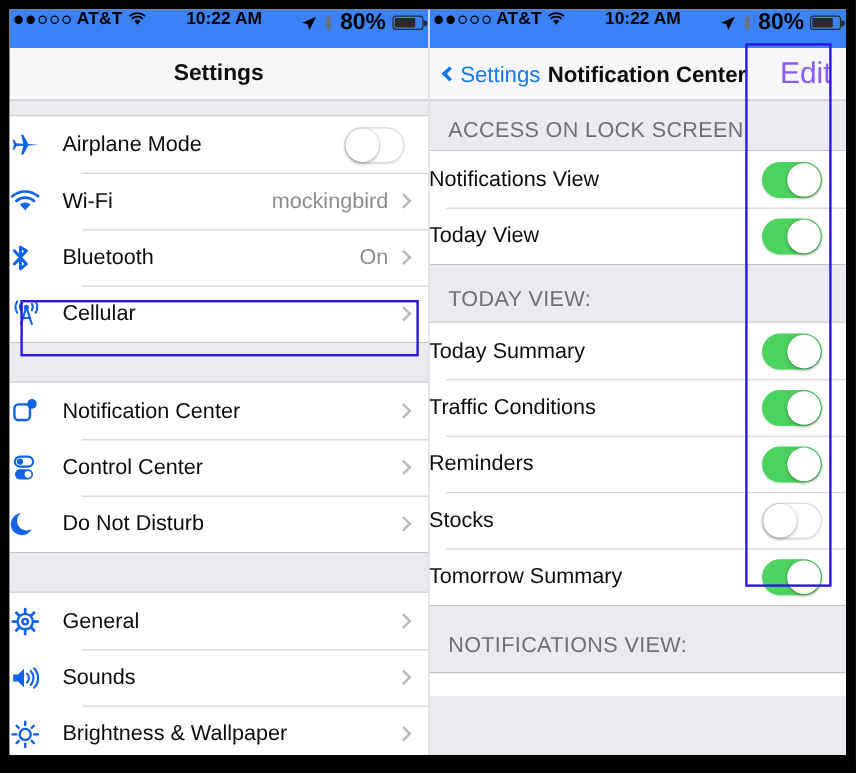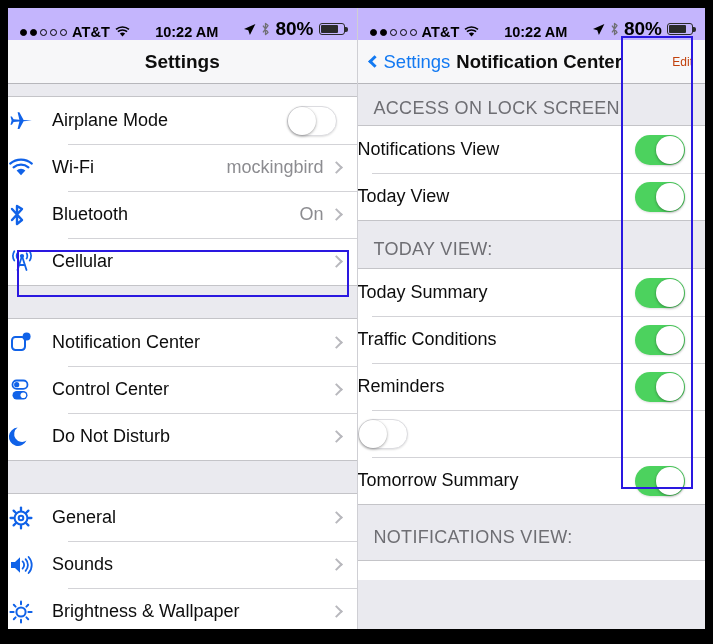--- a/index.html
+++ b/index.html
@@ -26,25 +26,25 @@
     width: 348.5px; height: 621px;
     background: #fff;
     position: relative;
     overflow: hidden;
   }
   .pane.right { border-left: 1px solid #cfcfd4; }
 
   
   .statusbar {
     height: 32px;
-    display: flex; align-items: flex-end;
-    padding: 0 12px;
+    display: flex; align-items: flex-start;
+    padding: 0 4px;
     font-size: 15px; font-weight: bold;
     color: #000;
-    background: #c4b5fd;
+    background: #3b82f6;
   }
   .sb-left { display: flex; align-items: center; gap: 5px; flex: 0 0 auto; }
   .dots { display: flex; gap: 3px; align-items: center; }
   .dot { width: 7px; height: 7px; border-radius: 50%; border: 1.2px solid #000; }
   .dot.on { background: #000; }
   .carrier { font-size: 14.5px; font-weight: bold; letter-spacing: .1px; }
   .sb-center { flex: 1 1 auto; text-align: center; font-size: 14.5px; font-weight: bold; }
   .sb-right { display: flex; align-items: center; gap: 5px; flex: 0 0 auto; }
   .pct { font-size: 19px; font-weight: bold; }
   .batt {
@@ -75,21 +75,21 @@
   .chev-back {
     display: inline-block; width: 9px; height: 9px;
     border-left: 3px solid #1279f2; border-bottom: 3px solid #1279f2;
     transform: rotate(45deg); margin-right: 1px; margin-bottom: 1px;
   }
   .nav-title-r {
     font-size: 18.5px; font-weight: bold; color: #0d0d0d;
     margin-left: 6px;
   }
   .nav-edit {
-    margin-left: auto; color: #c2410c; font-size: 12px; cursor: pointer;
+    margin-left: auto; color: #8b5cf6; font-size: 25px; cursor: pointer;
   }
 
   
   .scroll { position: absolute; left:0; right:0; top:76px; bottom:0; background:#eaeaef; }
   .gap { background: #eaeaef; }
   .group { background: #fff; border-top: 1px solid #c4c4c8; border-bottom: 1px solid #c4c4c8; }
 
   .row {
     height: 47px; display: flex; align-items: center;
     background: #fff; position: relative;
@@ -425,20 +425,21 @@
                 <span class="knob"></span>
               </span>
           </div>
           <div class="row rowR">
             <span class="label">Reminders</span>
             <span class="sw on">
                 <span class="knob"></span>
               </span>
           </div>
           <div class="row rowR">
+            <span class="label">Stocks</span>
             <span class="sw off">
                 <span class="knob"></span>
               </span>
           </div>
           <div class="row rowR">
             <span class="label">Tomorrow Summary</span>
             <span class="sw on">
                 <span class="knob"></span>
               </span>
           </div>

